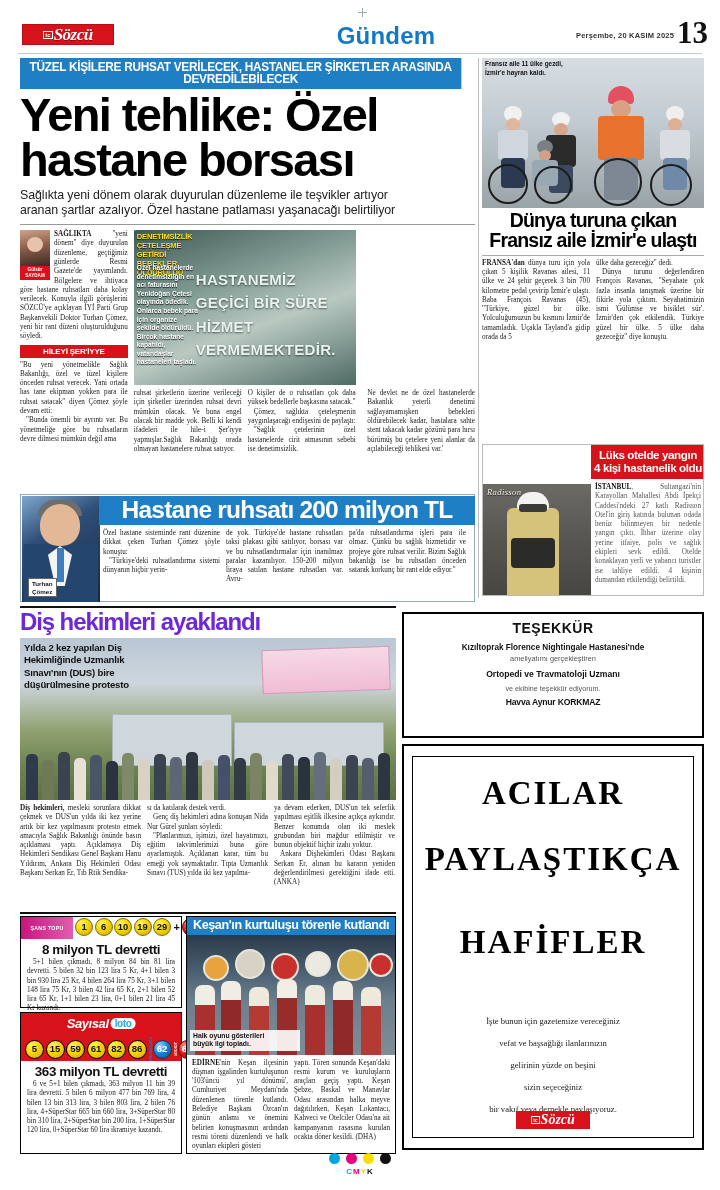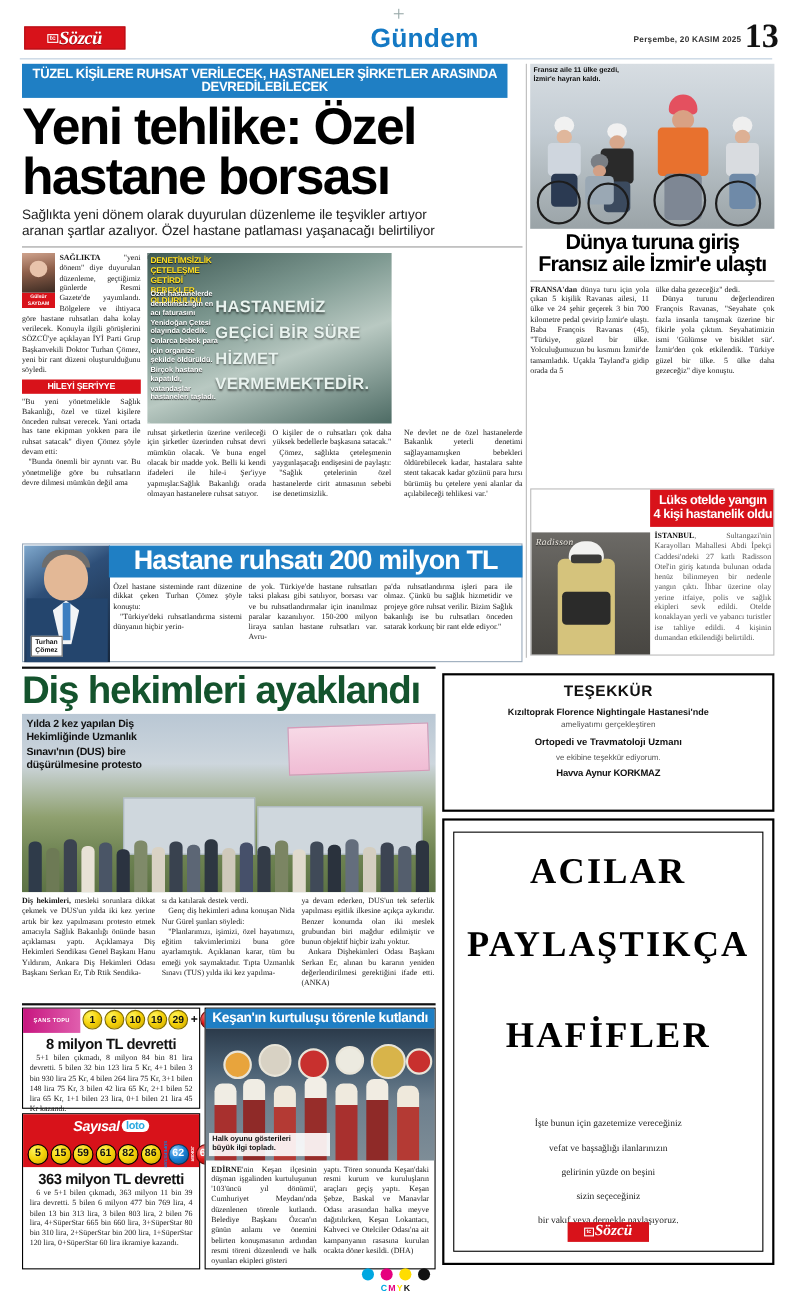--- a/index.html
+++ b/index.html
@@ -190,21 +190,21 @@
   .fire-title {
     position:absolute; left:108px; top:0; width:114px; background:#d8121a; color:#fff;
     font-weight:bold; font-size:11.6px; line-height:1.08; text-align:center;
     padding:4px 2px 5px; letter-spacing:-0.4px;
   }
   .fire-body { position:absolute; left:112px; top:38px; width:106px; }
 
   
   .dis-sep { position:absolute; left:20px; top:606px; width:376px; height:2px; background:#111; }
   .dis { position:absolute; left:20px; top:610px; width:376px; }
-  .dis-head { font-size:35px; font-weight:bold; letter-spacing:-1.1px; line-height:1; color:#14532d; }
+  .dis-head { font-size:24px; font-weight:bold; letter-spacing:-1.1px; line-height:1; color:#6d28d9; }
   .dis-photo {
     position:relative; width:376px; height:162px; margin-top:4px; overflow:hidden;
     background: linear-gradient(180deg,#b9c7d4 0%, #cdd6dd 28%, #8fa06f 58%, #6f8453 78%, #5d7345 100%);
   }
   .dis-overlay {
     position:absolute; left:4px; top:4px; width:150px;
     font-size:9.6px; font-weight:bold; line-height:1.28; color:#111; letter-spacing:-.2px;
   }
   .banner-pink {
     position:absolute; right:6px; top:10px; width:128px; height:44px;
@@ -459,21 +459,21 @@
         <div class="body" style="left:6px; top:24px; width:30px; height:30px; background:#d9dce0;"></div>
         <div class="body" style="left:9px; top:52px; width:24px; height:32px; background:#6f8aa8;"></div>
       </div>
       <div class="wheel" style="left:6px;  top:106px; width:40px; height:40px;"></div>
       <div class="wheel" style="left:52px; top:108px; width:38px; height:38px;"></div>
       <div class="wheel" style="left:112px;top:100px; width:48px; height:48px;"></div>
       <div class="wheel" style="left:168px;top:106px; width:42px; height:42px;"></div>
     </div>
 
     <div class="bike-head">
-      <div>Dünya turuna giriş</div>
+      <div>Dünya turuna çıkan</div>
       <div>Fransız aile İzmir'e ulaştı</div>
     </div>
     <div class="rule-thin"></div>
 
     <div class="twocols">
       <div class="c">
         <div class="bodytext">
           <span class="lead">FRANSA'dan</span>
           <span>dünya turu için yola çıkan 5 kişilik Ravanas ailesi, 11 ülke ve 24 şehir geçerek 3 bin 700 kilometre pedal çevirip İzmir'e ulaştı. Baba François Ravanas (45), "Türkiye, güzel bir ülke. Yolculuğumuzun bu kısmını İzmir'de tamamladık. Uçakla Tayland'a gidip orada da 5</span>
         </div>

